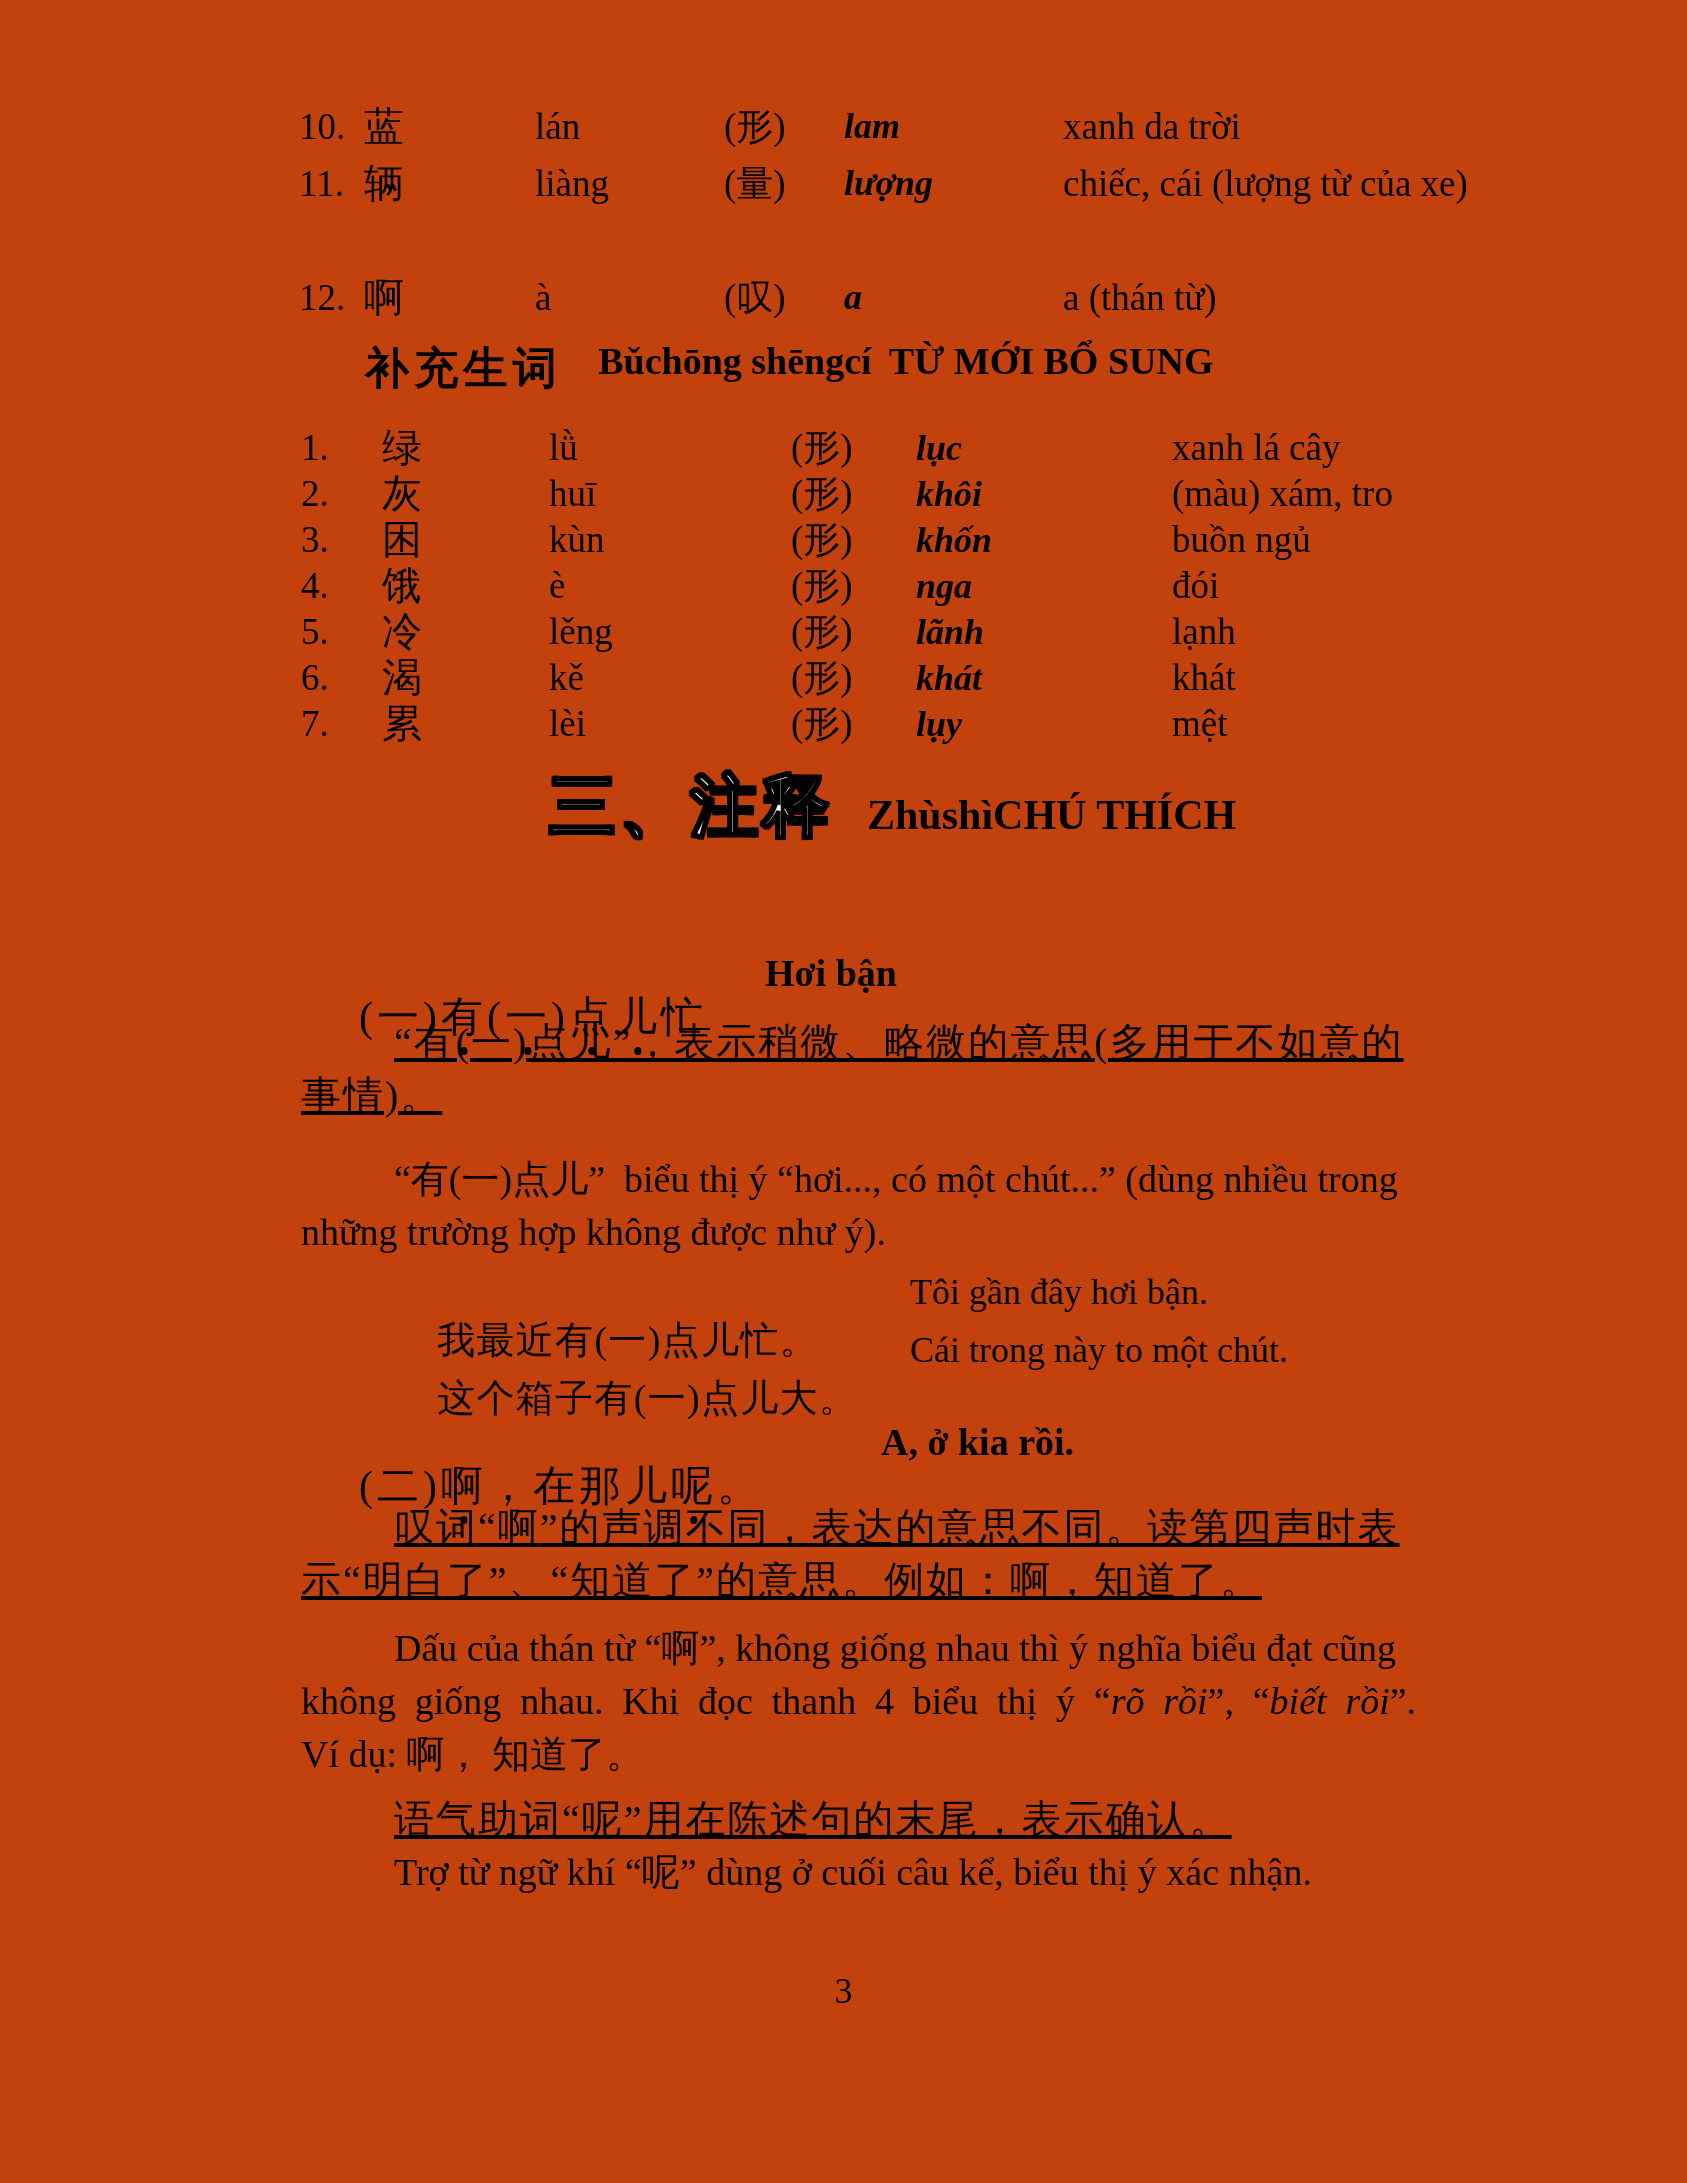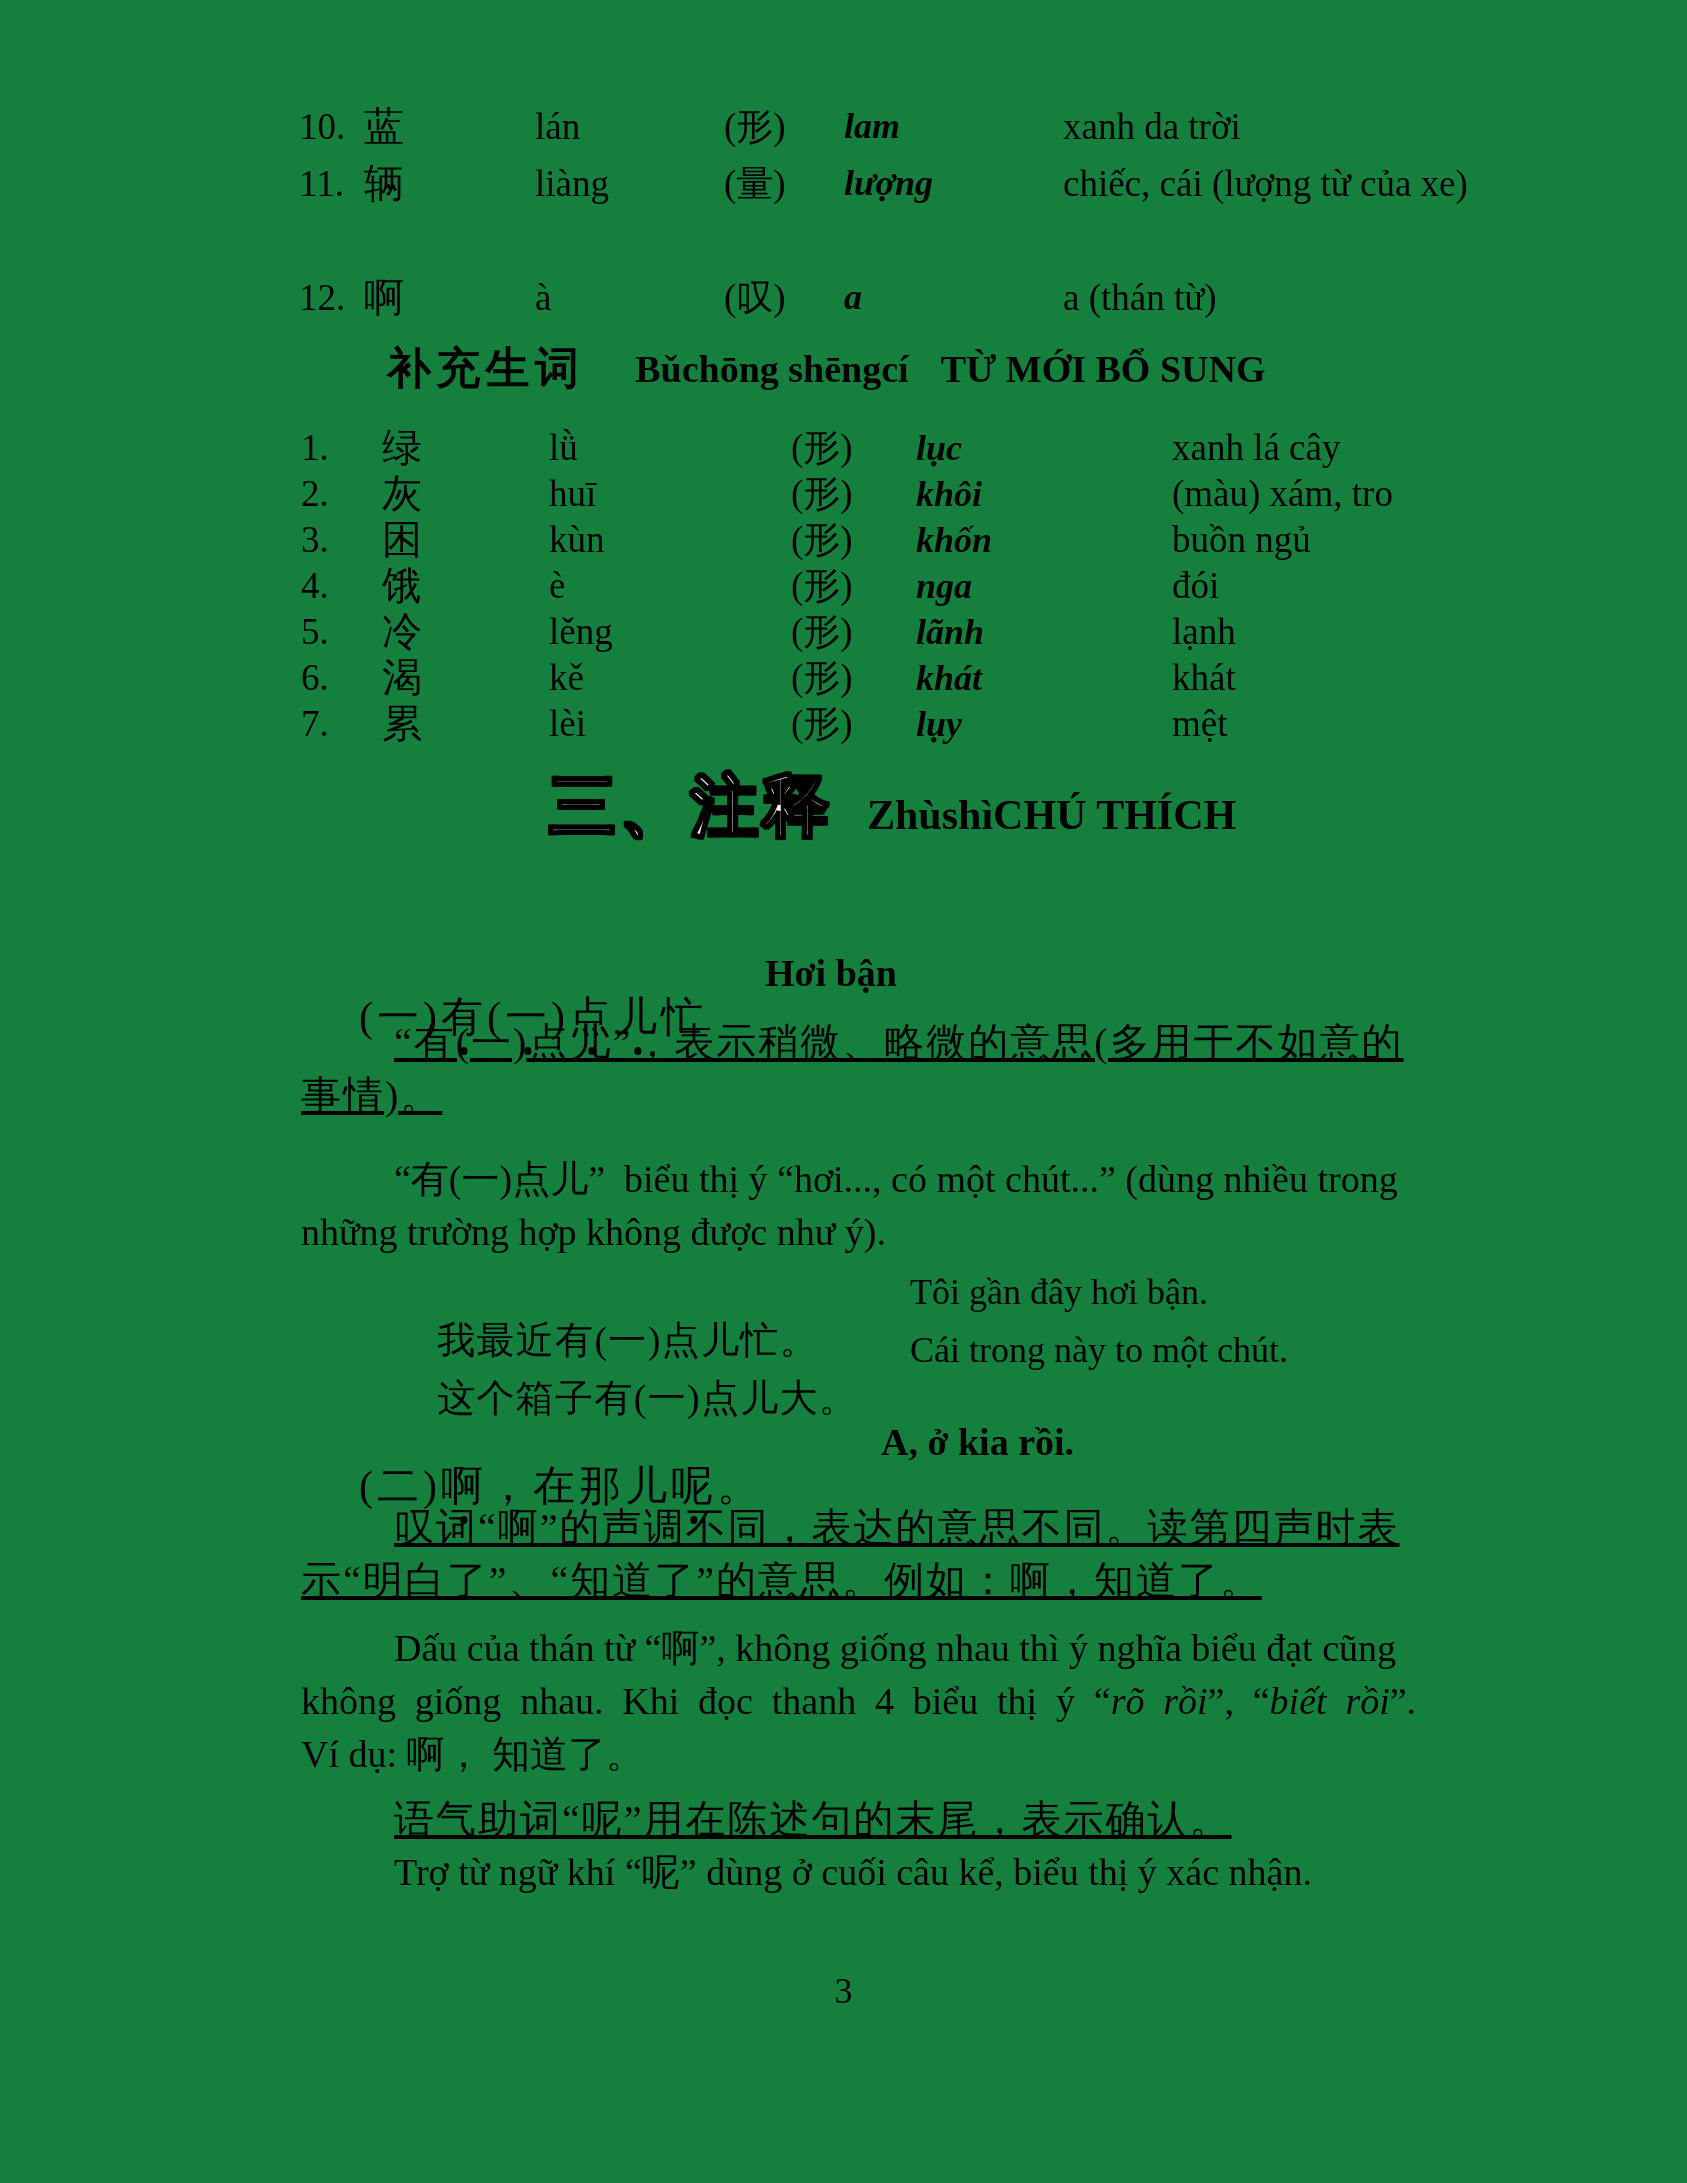--- a/index.html
+++ b/index.html
@@ -1,19 +1,19 @@
 <!DOCTYPE html>
 <html style="font-size:10.6px"><head>
 <meta charset="utf-8">
 <style>
   html,body{margin:0;padding:0;background:#9a9a9a;}
   .page{
     position:relative;
     width:1687px;height:2183px;
-    background:#15803d;
+    background:#c2410c;
     color:#000;
     font-family:"Liberation Serif","DejaVu Serif",serif;
     overflow:hidden;
   }
   
   .vlist{position:absolute;}
   #main-vocab{left:299px;top:98px;}
   #supp-vocab{left:301px;top:425px;}
   .vrow{position:relative;}
   .mv-row{height:57px;line-height:57px;}
@@ -29,22 +29,22 @@
   .mv-row .c-sv{left:545px;}
   .mv-row .c-meaning{left:764px;width:410px;white-space:normal;}
   .sp-row .c-num{left:0;}
   .sp-row .c-hanzi{left:81px;}
   .sp-row .c-pinyin{left:248px;}
   .sp-row .c-pos{left:490px;}
   .sp-row .c-sv{left:615px;}
   .sp-row .c-meaning{left:871px;}
   
   #supp-header{
-    position:absolute;left:387px;top:339px;
-    display:flex;align-items:center;white-space:pre;gap:15px;
+    position:absolute;left:365px;top:339px;
+    display:flex;align-items:flex-start;white-space:pre;
   }
   #supp-header .hdr-cn{font-size:44px;font-weight:bold;letter-spacing:5.3px;}
   #supp-header .hdr-latin{font-size:38px;font-weight:bold;margin-left:36px;}
   #supp-header .hdr-vn{font-size:38px;font-weight:bold;margin-left:17px;}
   
   #notes-title{position:absolute;left:549px;top:761px;display:flex;align-items:baseline;white-space:pre;}
   .outline-cn{
     font-size:67px;font-weight:bold;letter-spacing:4px;color:#fff;
     -webkit-text-stroke:2px #000;
     text-shadow:-2px -2px 0 #000,2px -2px 0 #000,-2px 2px 0 #000,2px 2px 0 #000,

